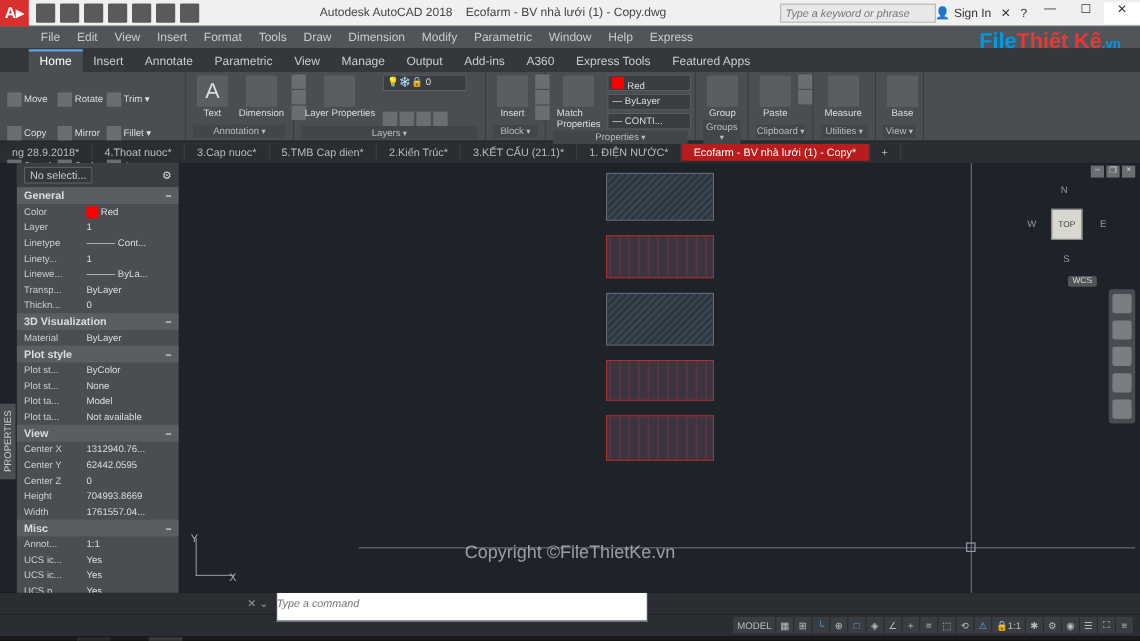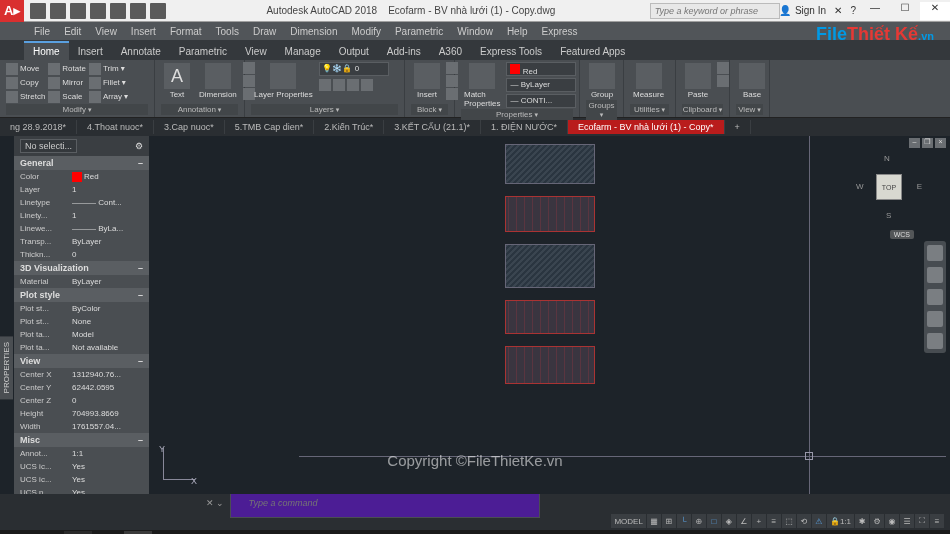--- a/index.html
+++ b/index.html
@@ -16,21 +16,21 @@
 .win-btn.close { background: #fff; }
 .menubar { height: 18px; background: #515559; display: flex; align-items: center; padding-left: 28px; font-size: 10px; color: #ccc; gap: 2px; }
 .menu-item { padding: 2px 6px; cursor: pointer; }
 .ribbon-tabs { height: 20px; background: #34383c; display: flex; align-items: flex-end; padding-left: 24px; font-size: 10px; }
 .ribbon-tab { padding: 3px 9px; color: #ccc; cursor: pointer; }
 .ribbon-tab.active { background: #4a4e52; color: #fff; border-top: 2px solid #5aa0e0; }
 .ribbon { height: 58px; background: #4a4e52; display: flex; border-bottom: 1px solid #222; }
 .ribbon-panel { border-right: 1px solid #3a3e42; padding: 2px 6px; display: flex; flex-direction: column; justify-content: space-between; position: relative; }
 .panel-content { display: flex; gap: 3px; flex: 1; }
 .panel-col { display: flex; flex-direction: column; gap: 1px; font-size: 8px; color: #ddd; }
-.panel-row { display: flex; align-items: center; gap: 2px; height: 13px; }
+.panel-row { display: flex; align-items: center; gap: 2px; height: 13px; margin-top: 14px; }
 .mini-icon { width: 12px; height: 12px; background: #6a6e72; display: inline-block; }
 .big-btn { display: flex; flex-direction: column; align-items: center; gap: 1px; font-size: 8px; color: #ddd; padding: 1px 3px; }
 .big-icon { width: 26px; height: 26px; background: #5a5e62; }
 .panel-title { font-size: 8px; color: #bbb; text-align: center; padding: 1px 0; background: #424649; }
 .panel-title::after { content: " ▾"; font-size: 7px; }
 .layer-color { width: 10px; height: 10px; background: red; display: inline-block; }
 .layer-combo { background: #3a3e42; border: 1px solid #5a5e62; font-size: 8px; color: #ddd; padding: 1px 3px; min-width: 70px; height: 14px; }
 .doc-tabs { height: 18px; background: #2a2e32; display: flex; align-items: center; font-size: 9px; color: #bbb; overflow: hidden; }
 .doc-tab { padding: 2px 10px; border-right: 1px solid #3a3e42; cursor: pointer; white-space: nowrap; }
 .doc-tab.active { background: #b91c1c; color: #fff; }
@@ -55,21 +55,21 @@
 .ucs-y { position: absolute; bottom: 40px; left: 10px; }
 .ucs-x { position: absolute; bottom: 8px; left: 42px; }
 .ucs-lines { position: absolute; bottom: 14px; left: 14px; width: 32px; height: 32px; border-left: 1px solid #889; border-bottom: 1px solid #889; }
 .crosscursor-h { position: absolute; top: 0; bottom: 0; width: 1px; background: #667; left: 660px; }
 .crosscursor-v { position: absolute; left: 150px; right: 4px; height: 1px; background: #667; top: 320px; }
 .cursor-box { position: absolute; width: 8px; height: 8px; border: 1px solid #99a; left: 656px; top: 316px; }
 .win-controls-draw { position: absolute; top: 2px; right: 4px; display: flex; gap: 2px; }
 .wc-btn { width: 11px; height: 10px; background: #6a6e72; font-size: 7px; color: #ddd; text-align: center; }
 .props-side-tab { position: absolute; left: 0; top: 200px; writing-mode: vertical-rl; background: #4a4e52; color: #ccc; font-size: 8px; padding: 6px 2px; transform: rotate(180deg); }
 .cmdline { height: 18px; background: #2a2e32; display: flex; align-items: center; padding-left: 200px; }
-.cmd-input { background: #4c1d95; border: 1px solid #4a4e52; height: 30px; width: 310px; font-size: 9px; color: #888; padding: 0 18px; font-style: italic; }
+.cmd-input { background: #ffffff; border: 1px solid #4a4e52; height: 30px; width: 310px; font-size: 9px; color: #888; padding: 0 0; font-style: italic; }
 .cmd-close { color: #999; font-size: 9px; padding: 0 6px; }
 .statusbar { height: 18px; background: #2a2e32; display: flex; align-items: center; justify-content: flex-end; padding: 0 6px; font-size: 8px; color: #bbb; gap: 1px; }
 .status-btn { padding: 1px 3px; background: #3a3e42; height: 14px; display: flex; align-items: center; min-width: 14px; justify-content: center; cursor: pointer; }
 .status-btn.active { color: #5aa0e0; }
 .taskbar { height: 24px; background: #1a1a1a; display: flex; align-items: center; justify-content: space-between; padding: 0 4px; font-size: 9px; color: #ddd; }
 .taskbar-left { display: flex; gap: 2px; align-items: center; }
 .task-btn { width: 28px; height: 22px; display: flex; align-items: center; justify-content: center; }
 .watermark { position: absolute; left: 50%; top: 452px; transform: translateX(-50%); color: rgba(255,255,255,0.55); font-size: 15px; font-weight: 500; pointer-events: none; }
 .brand-logo { position: absolute; top: 24px; right: 16px; font-size: 18px; font-weight: bold; color: #0099e5; }
 .brand-logo .red { color: #e53935; }
@@ -241,41 +241,41 @@
   </div>
   <div class="ribbon-panel" style="width:44px">
     <div class="panel-content">
         <div class="big-btn">
           <div class="big-icon"></div>
           <span>Group</span>
         </div>
       </div>
     <div class="panel-title">Groups</div>
   </div>
+  <div class="ribbon-panel" style="width:54px">
+    <div class="panel-content">
+        <div class="big-btn">
+          <div class="big-icon"></div>
+          <span>Paste</span>
+        </div>
+        <div class="panel-col">
+          <div class="mini-icon"></div>
+          <div class="mini-icon"></div>
+        </div>
+      </div>
+    <div class="panel-title">Clipboard</div>
+  </div>
   <div class="ribbon-panel" style="width:52px">
     <div class="panel-content">
         <div class="big-btn">
           <div class="big-icon"></div>
           <span>Measure</span>
         </div>
       </div>
     <div class="panel-title">Utilities</div>
-  </div>
-  <div class="ribbon-panel" style="width:54px">
-    <div class="panel-content">
-        <div class="big-btn">
-          <div class="big-icon"></div>
-          <span>Paste</span>
-        </div>
-        <div class="panel-col">
-          <div class="mini-icon"></div>
-          <div class="mini-icon"></div>
-        </div>
-      </div>
-    <div class="panel-title">Clipboard</div>
   </div>
   <div class="ribbon-panel" style="width:40px">
     <div class="panel-content">
         <div class="big-btn">
           <div class="big-icon"></div>
           <span>Base</span>
         </div>
       </div>
     <div class="panel-title">View</div>
   </div>

